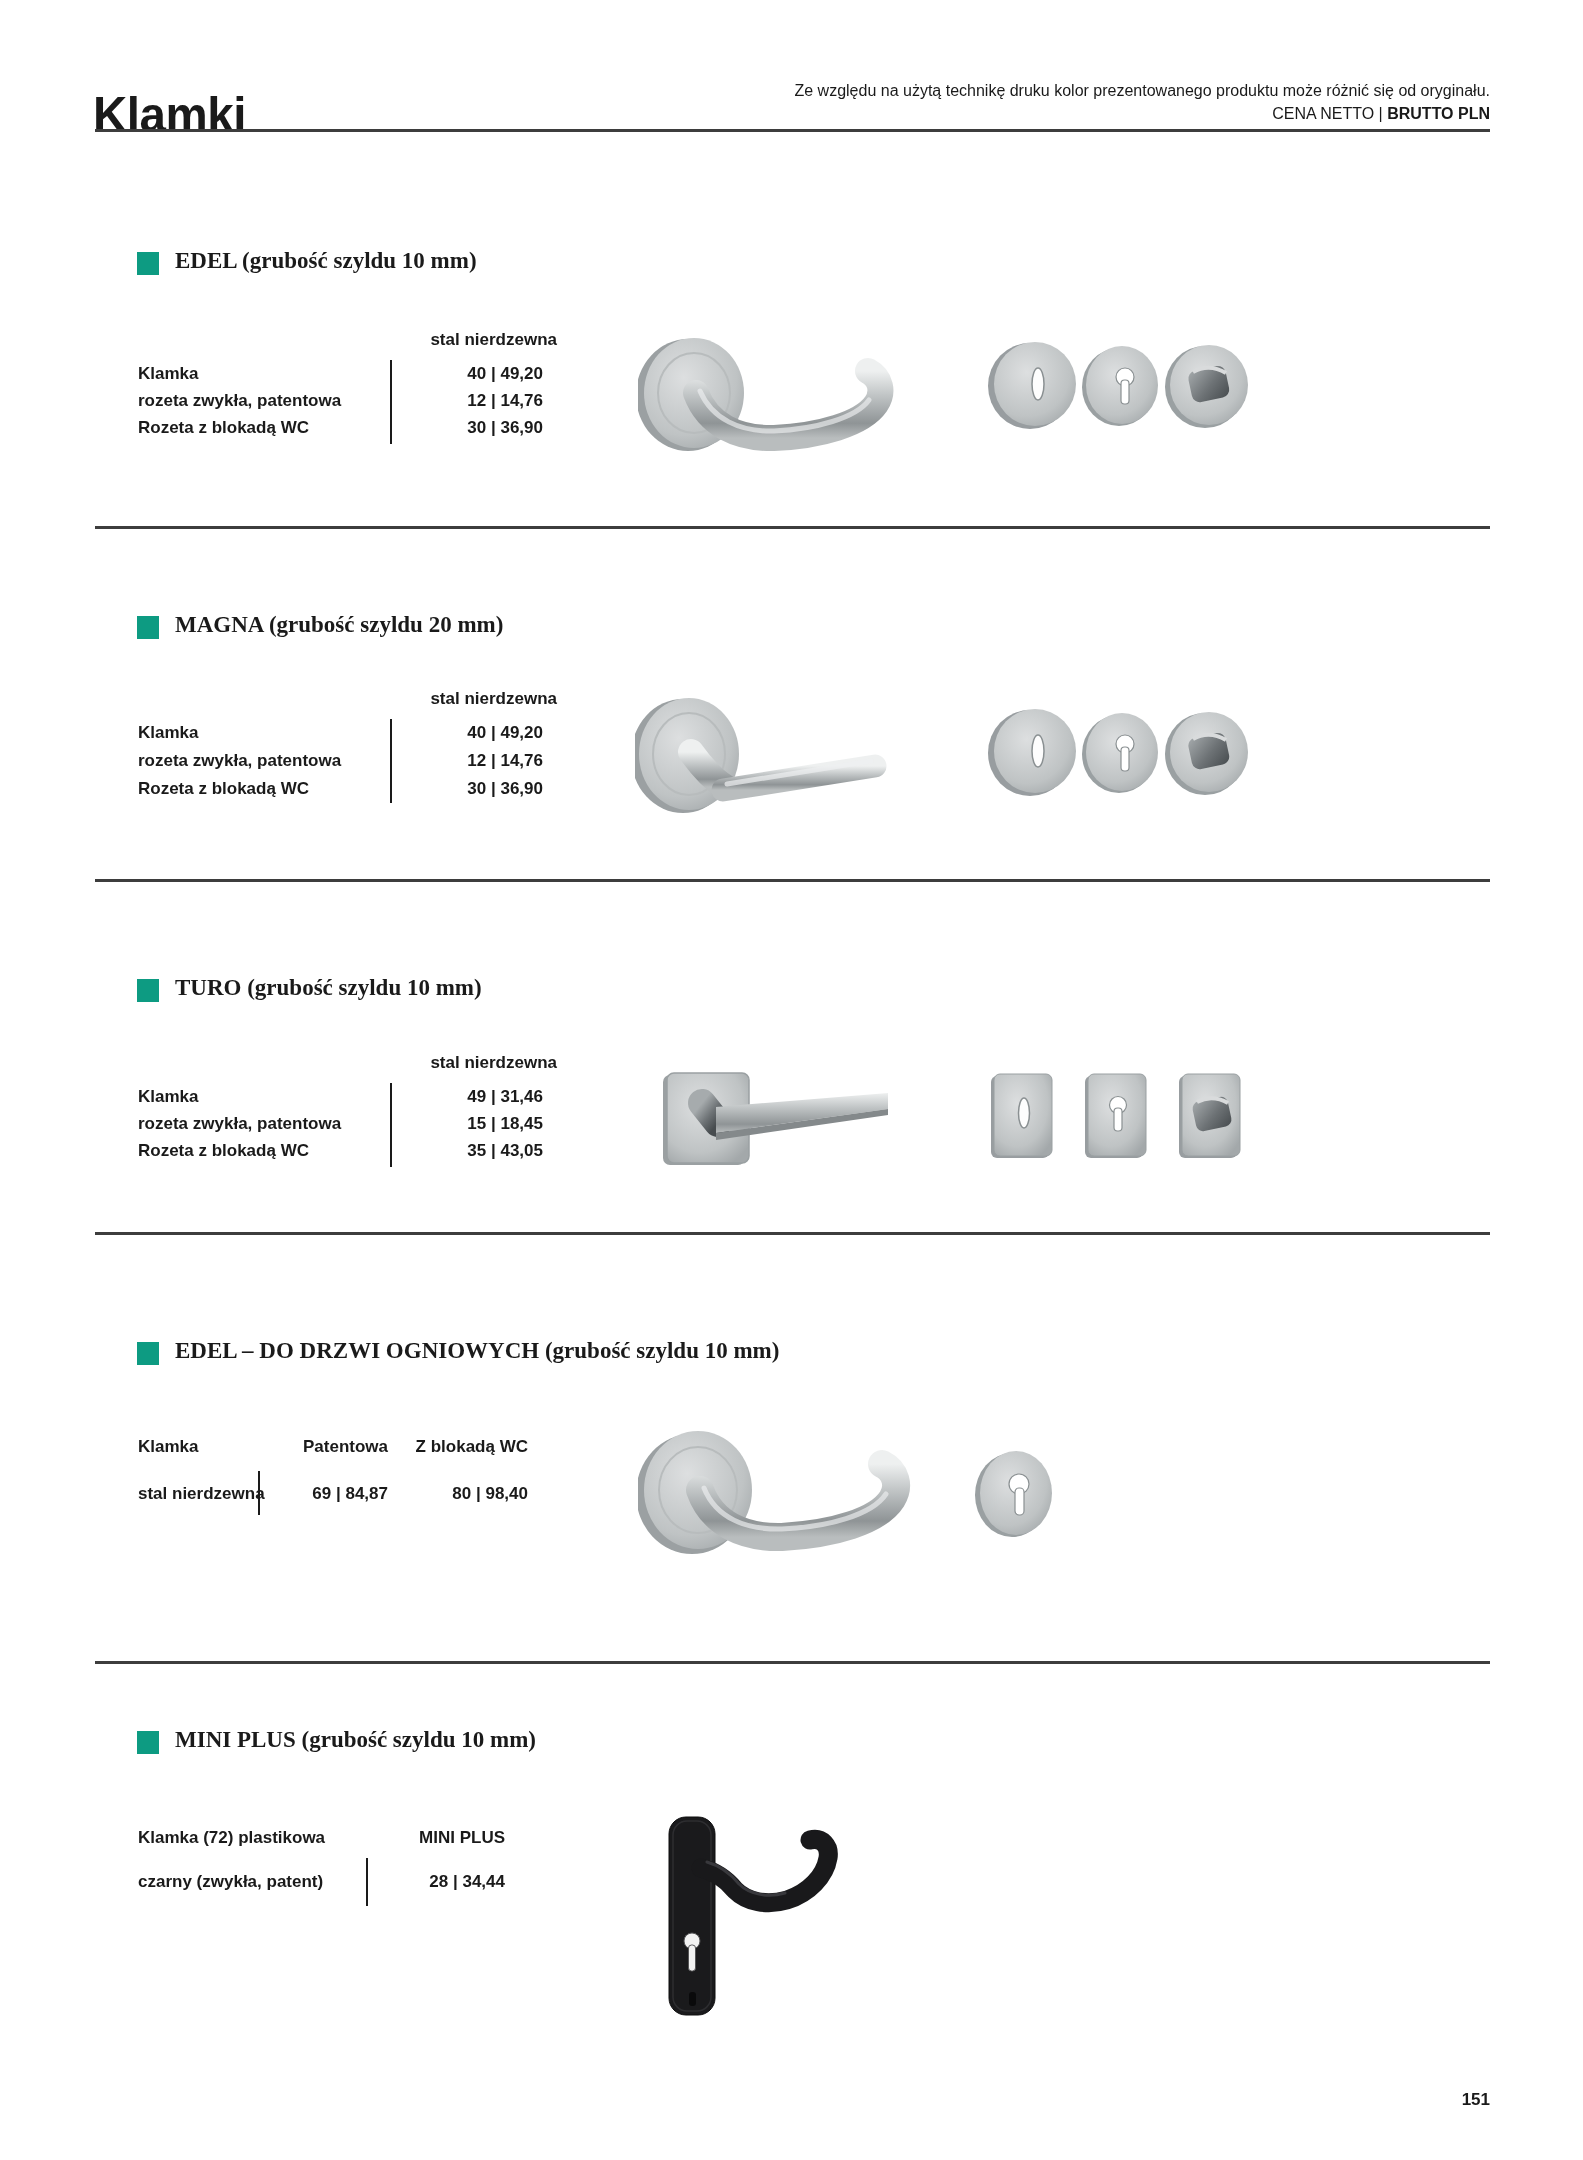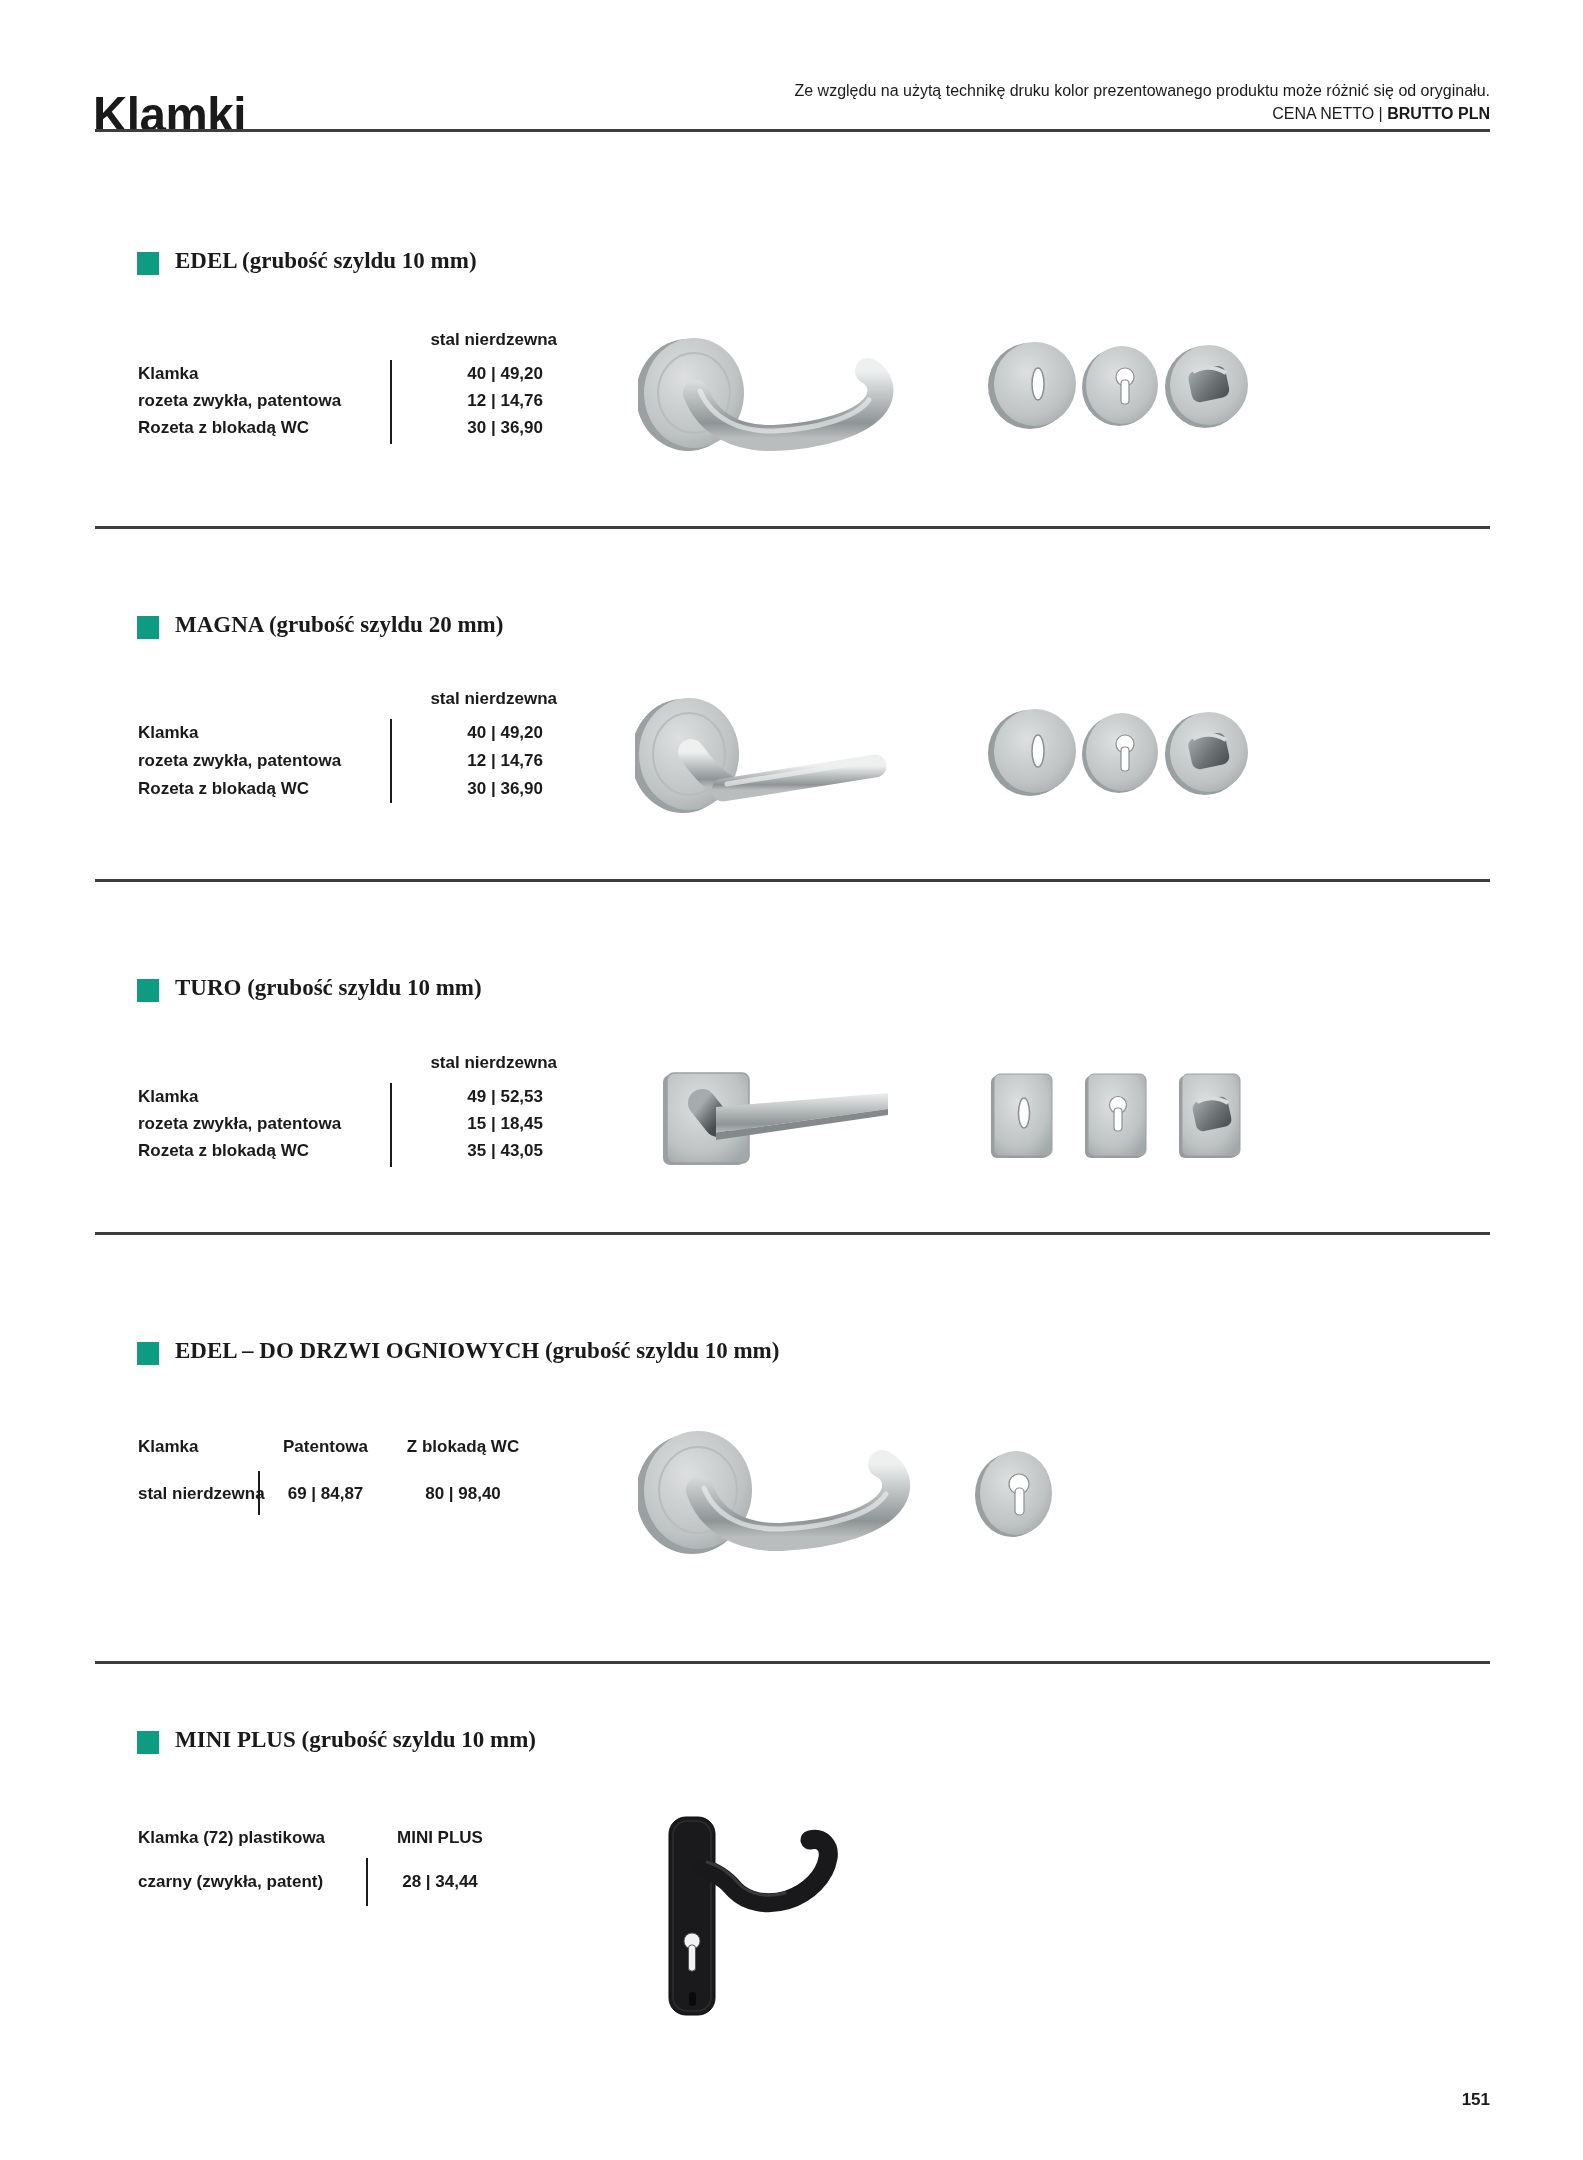--- a/index.html
+++ b/index.html
@@ -13,21 +13,21 @@
     letter-spacing:-0.5px;transform:scaleX(0.95);transform-origin:left top;
   }
   .notice{position:absolute;left:500px;width:990px;text-align:right;font-size:16px;line-height:22px;}
   .rule{position:absolute;left:95px;width:1395px;height:3px;background:#3d3d3d;}
   .sq{position:absolute;left:137px;width:22px;height:23px;}
   .sec-title{position:absolute;left:175px;font-size:23px;font-weight:700;margin:0;font-family:Liberation Serif, serif;}
   .col-head{position:absolute;left:400px;width:157px;text-align:right;font-size:17px;font-weight:700;}
   .row-label{position:absolute;left:138px;width:245px;font-size:17px;font-weight:700;}
   .row-price{position:absolute;left:420px;width:123px;text-align:right;font-size:17px;font-weight:700;}
   .vline{position:absolute;width:2px;background:#1a1a1a;}
-  .cell-c{position:absolute;text-align:center;font-size:17px;}
+  .cell-c{position:absolute;text-align:right;font-size:17px;}
   .bold{font-weight:700;}
   .reg{font-weight:700;}
   .page-num{position:absolute;left:1400px;top:2090px;width:90px;text-align:right;font-size:17px;font-weight:700;}
   svg{display:block;}
 </style>
 </head>
 <body>
 
 <svg width="0" height="0" style="position:absolute">
   <defs>
@@ -134,21 +134,21 @@
   <path d="M205,36 q16,-9 33,1" stroke="#d9dbdc" stroke-width="4" fill="none"></path>
 </svg>
 <div class="rule" style="top:879px"></div>
 
 <div class="sq" style="top: 979px; background: rgb(13, 155, 130);"></div>
 <h2 class="sec-title" style="top:975px">TURO (grubość szyldu 10 mm)</h2>
 <div class="col-head" style="top:1053px">stal nierdzewna</div>
 <div class="row-label" style="top:1087px">Klamka</div>
 <div class="row-label" style="top:1114px">rozeta zwykła, patentowa</div>
 <div class="row-label" style="top:1141px">Rozeta z blokadą WC</div>
-<div class="row-price" style="top:1087px">49 | 52,53</div>
+<div class="row-price" style="top:1087px">49 | 31,46</div>
 <div class="row-price" style="top:1114px">15 | 18,45</div>
 <div class="row-price" style="top:1141px">35 | 43,05</div>
 <div class="vline" style="left:390px;top:1083px;height:84px"></div>
 
 <svg class="abs" style="left:660px;top:1065px" width="235" height="112" viewBox="0 0 235 112">
   <rect x="3" y="10" width="82" height="90" rx="7" fill="#9ba0a2"></rect>
   <rect x="7" y="8" width="82" height="90" rx="7" fill="url(#gm-rose)" stroke="#9aa0a2" stroke-width="1.5"></rect>
   <path d="M42,38 L58,58" stroke="url(#gm-knob)" stroke-width="28" stroke-linecap="round"></path>
   <polygon points="56,42 228,28 228,44 56,68" fill="url(#gm-tube)"></polygon>
   <polygon points="56,68 228,44 228,50 56,75" fill="#84898b"></polygon>

